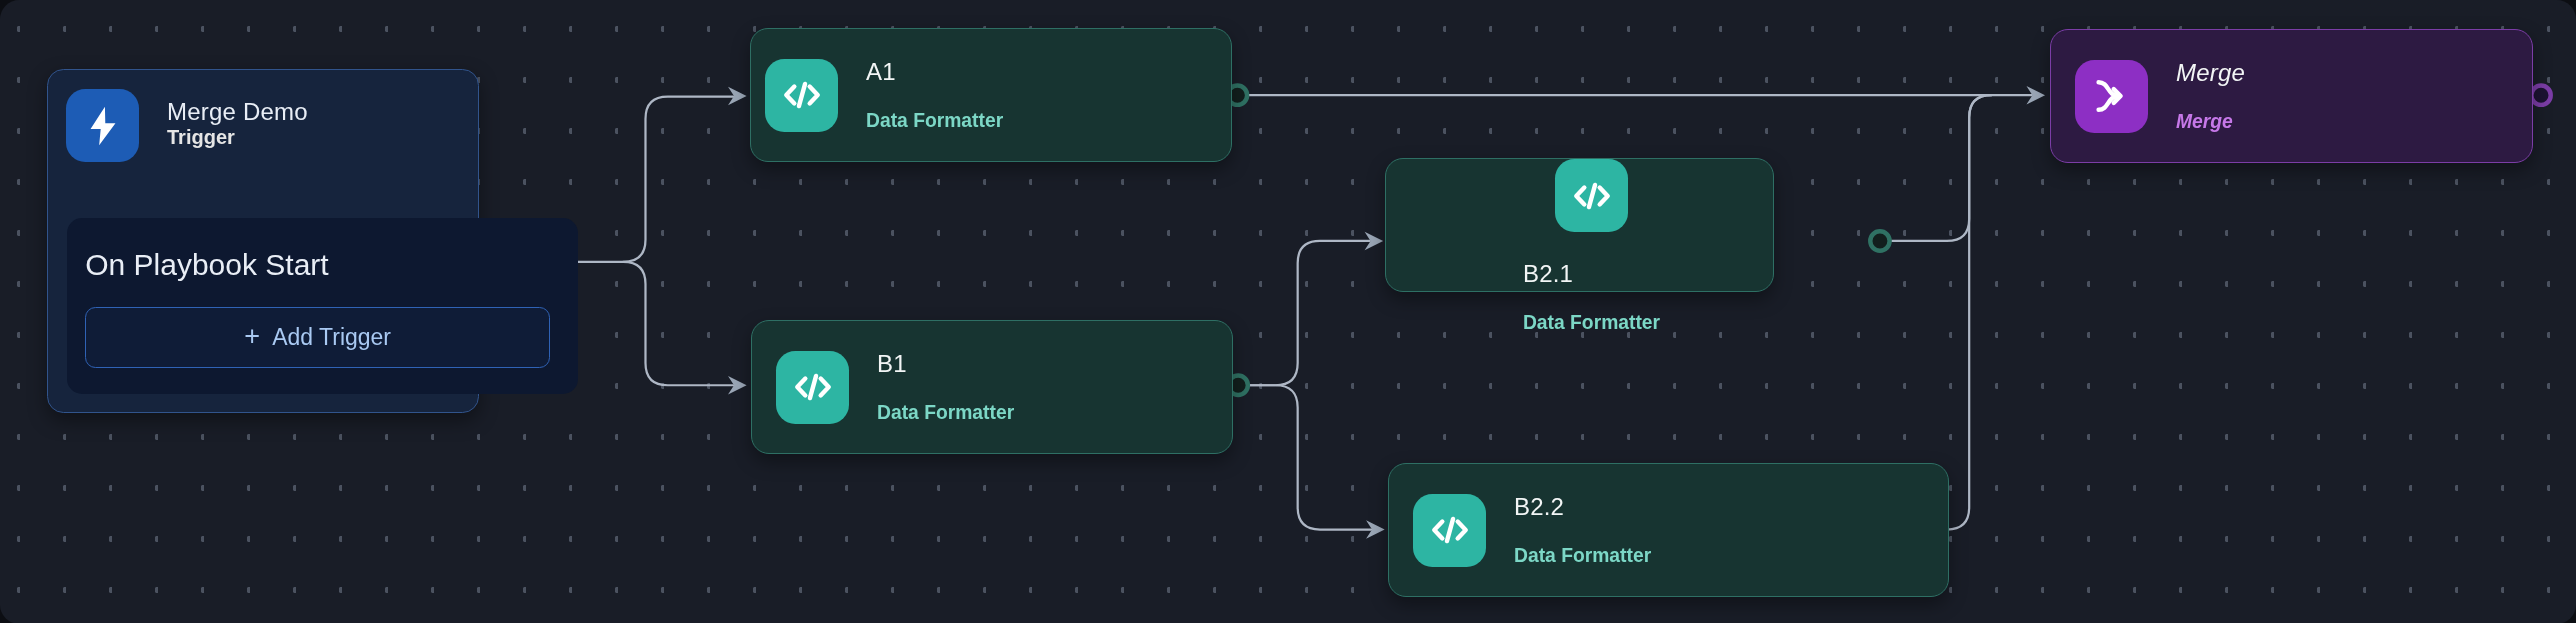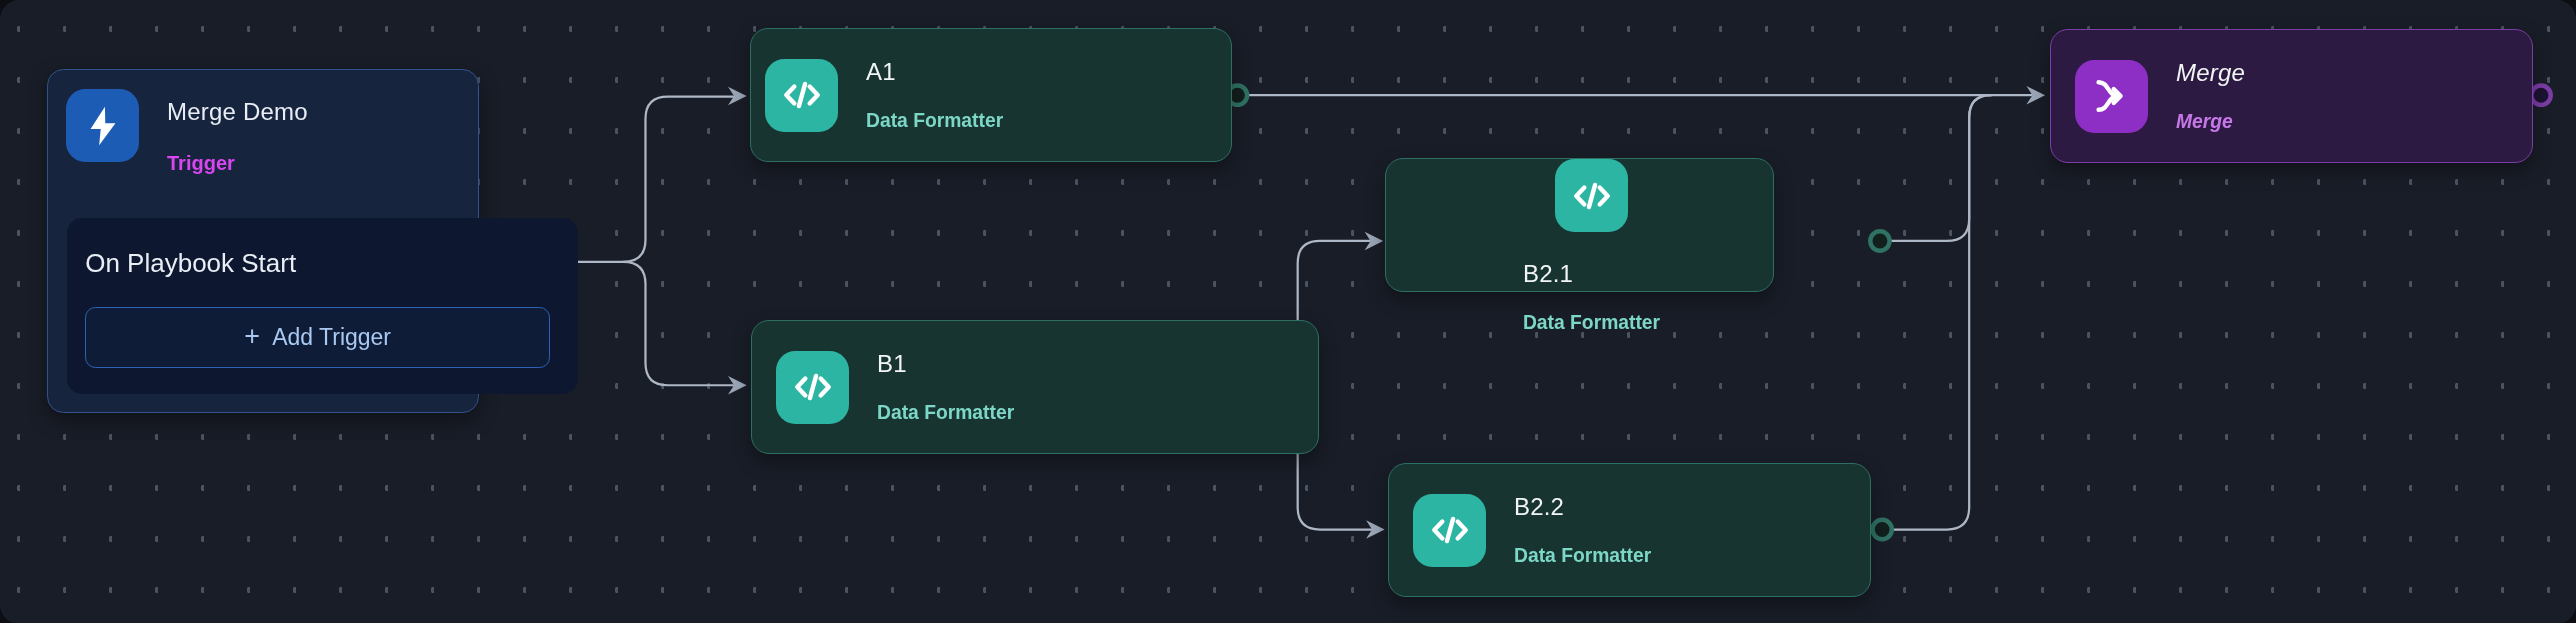--- a/index.html
+++ b/index.html
@@ -18,26 +18,26 @@
     background:#16243d;border:1.9px solid #31548c;border-radius:16.4px;
     box-shadow:0 7.4px 19.3px rgba(0,0,0,.38);
   }
   .trigger-head{position:absolute;left:18px;top:19.3px;display:flex;align-items:flex-start;gap:28px;}
   .icon-tile{width:73px;height:73px;border-radius:19.3px;display:flex;align-items:center;justify-content:center;flex:0 0 auto;}
   .icon-tile svg{width:46px;height:46px;display:block;}
   .tile-blue{background:#1d5cb5;}
   .tile-teal{background:#2db5a3;}
   .tile-purple{background:#8d2fc4;}
   .trigger-title{color:#e9eef6;font-size:24px;font-weight:500;margin-top:9px;letter-spacing:0.2px;}
-  .trigger-type{color:#d946ef;font-size:20px;font-weight:700;margin-top:26px;}
+  .trigger-type{color:#e5e5e5;font-size:20px;font-weight:700;margin-top:0;}
   .trigger-panel{
     position:absolute;left:18.6px;top:148px;width:511px;height:176px;box-sizing:border-box;
     background:#0d1830;border-radius:15px;
   }
-  .event-row{position:absolute;left:18.6px;top:30px;color:#e9eef6;font-size:26px;font-weight:400;}
+  .event-row{position:absolute;left:18.6px;top:30px;color:#e9eef6;font-size:30px;font-weight:400;}
   .add-trigger-btn{
     position:absolute;left:18.6px;top:89px;width:465px;height:61px;box-sizing:border-box;
     background:rgba(21,38,70,.35);border:1.5px solid #2f62b5;border-radius:10.4px;
     display:flex;align-items:center;justify-content:center;gap:12px;cursor:pointer;
     color:#a9c9f2;font-size:23px;font-weight:400;
   }
   .add-plus{font-size:27px;font-weight:300;line-height:1;transform:translateY(-0.7px);}
 
   
   .node{
@@ -110,21 +110,21 @@
           <path d="M13.6 6.2 L10.4 17.8"></path>
           <path d="M16 7.6 L20.2 12 L16 16.4"></path>
       </svg>
     </div>
     <div>
       <div class="node-title">A1</div>
       <div class="node-sub">Data Formatter</div>
     </div>
   </div>
 
-  <div class="node formatter" style="left:751px;top:320px;width:568px;">
+  <div class="node formatter" style="left:751px;top:320px;width:482px;">
     <div class="icon-tile tile-teal">
       <svg viewBox="0 0 24 24" fill="none" stroke="#ffffff" stroke-width="2.3" stroke-linecap="round" stroke-linejoin="round">
         <path d="M8 7.6 L3.8 12 L8 16.4"></path>
           <path d="M13.6 6.2 L10.4 17.8"></path>
           <path d="M16 7.6 L20.2 12 L16 16.4"></path>
       </svg>
     </div>
     <div>
       <div class="node-title">B1</div>
       <div class="node-sub">Data Formatter</div>
@@ -138,21 +138,21 @@
           <path d="M13.6 6.2 L10.4 17.8"></path>
           <path d="M16 7.6 L20.2 12 L16 16.4"></path>
       </svg>
     </div>
     <div>
       <div class="node-title">B2.1</div>
       <div class="node-sub">Data Formatter</div>
     </div>
   </div>
 
-  <div class="node formatter" style="left:1388px;top:463px;width:483px;">
+  <div class="node formatter" style="left:1388px;top:463px;width:561px;">
     <div class="icon-tile tile-teal">
       <svg viewBox="0 0 24 24" fill="none" stroke="#ffffff" stroke-width="2.3" stroke-linecap="round" stroke-linejoin="round">
         <path d="M8 7.6 L3.8 12 L8 16.4"></path>
           <path d="M13.6 6.2 L10.4 17.8"></path>
           <path d="M16 7.6 L20.2 12 L16 16.4"></path>
       </svg>
     </div>
     <div>
       <div class="node-title">B2.2</div>
       <div class="node-sub">Data Formatter</div>

